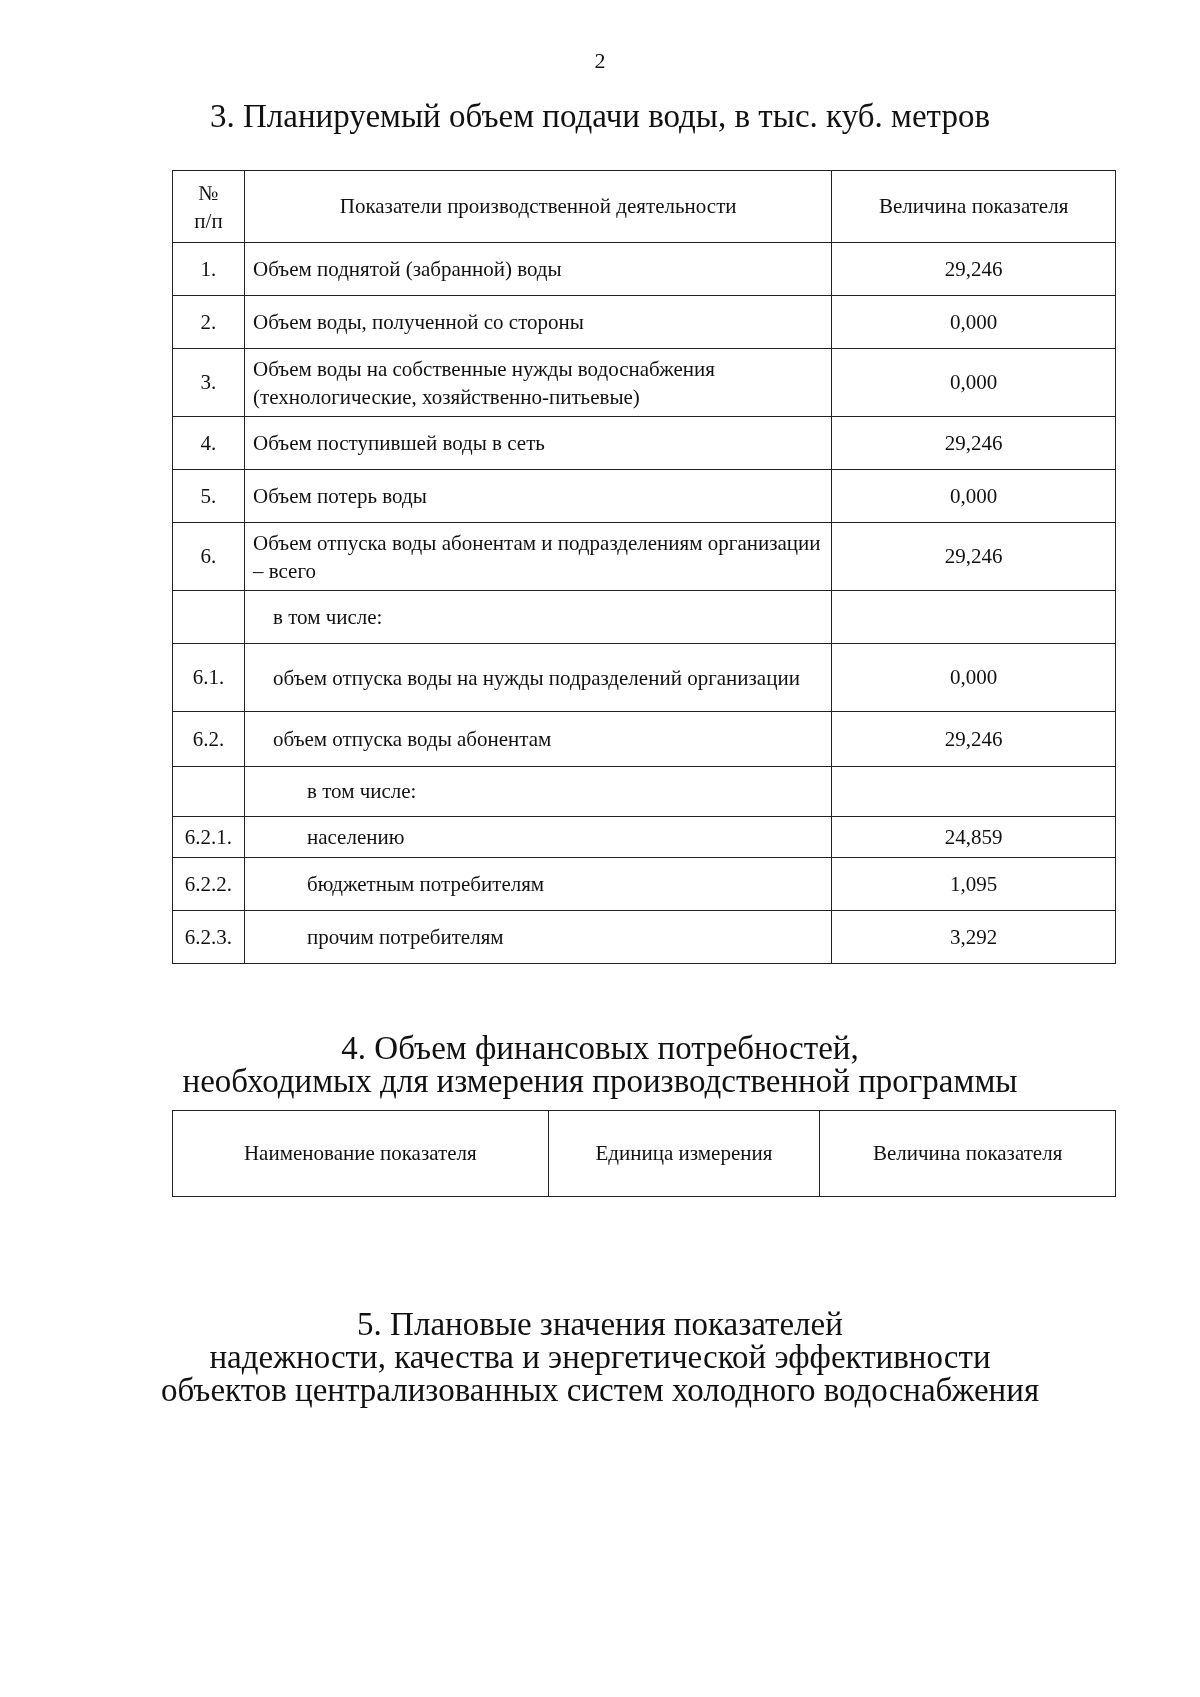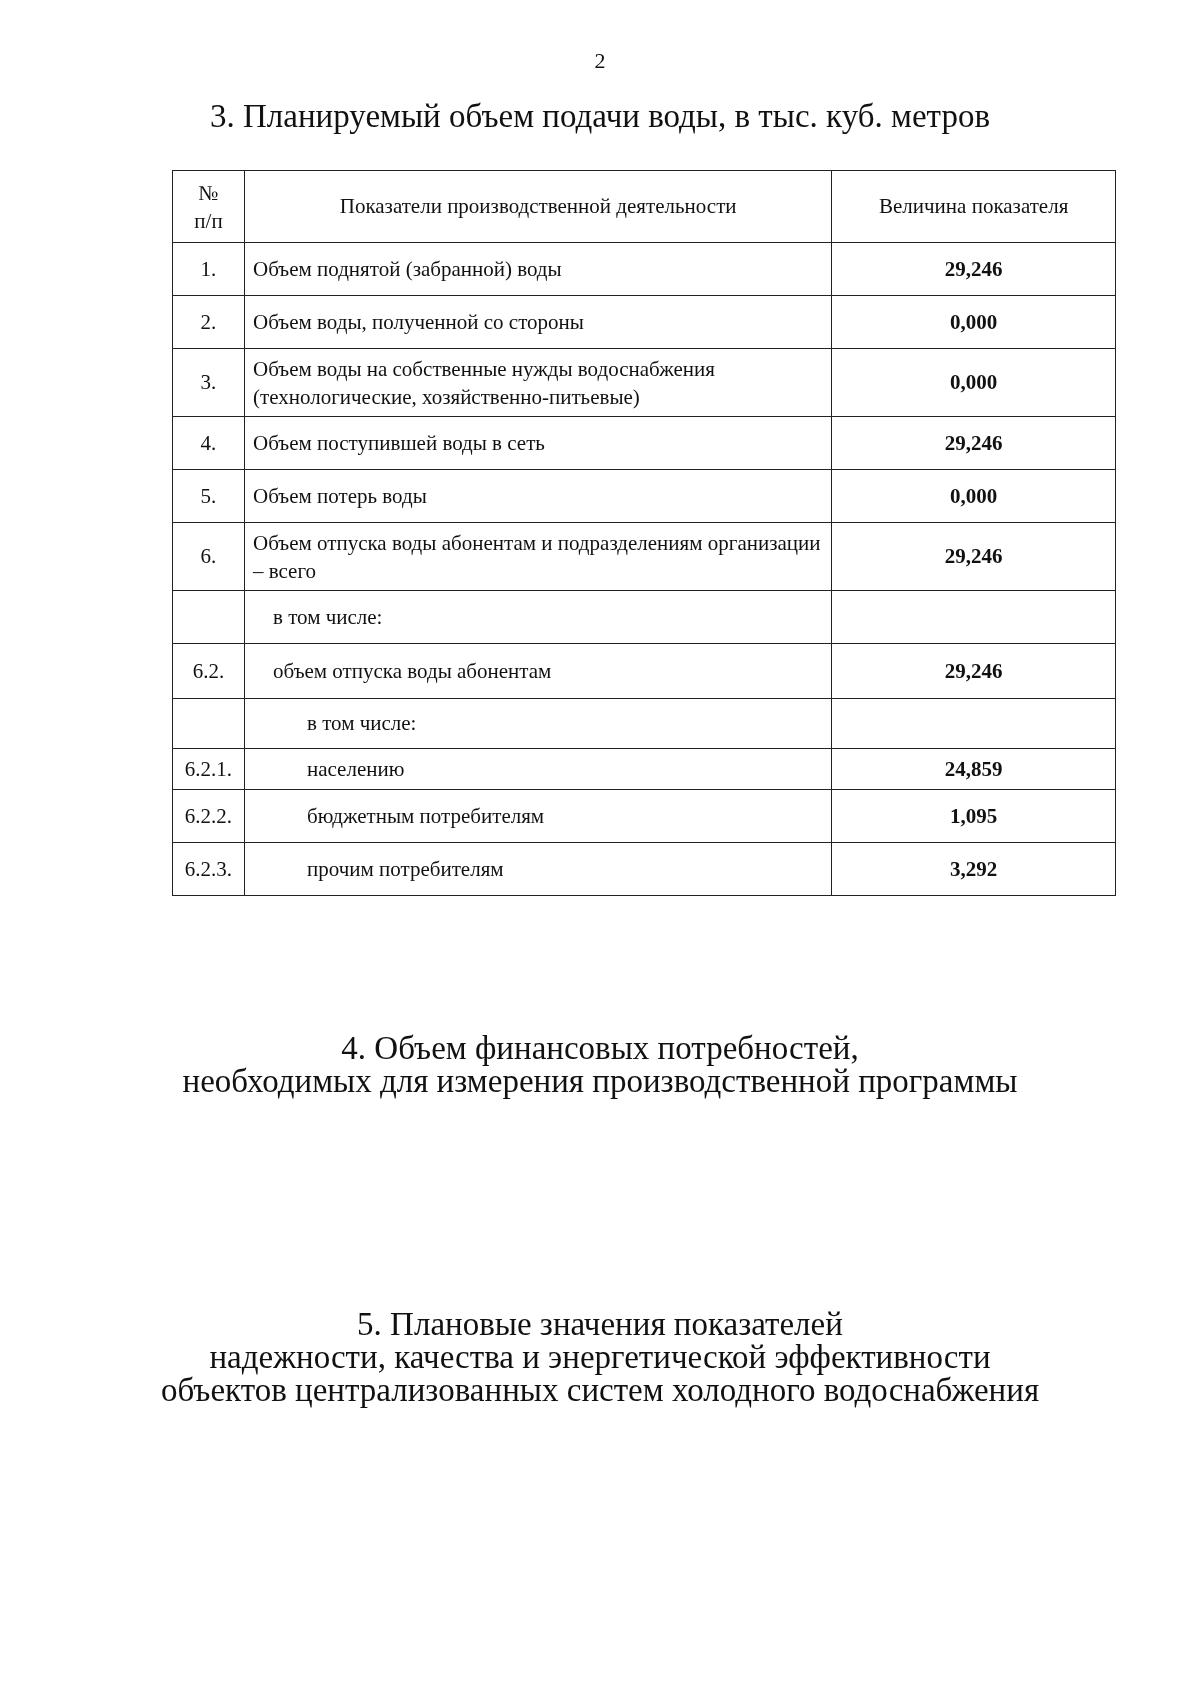--- a/index.html
+++ b/index.html
@@ -4,21 +4,21 @@
 <style>
   html, body { margin:0; padding:0; background:#ffffff; }
   body { width:1200px; height:1697px; position:relative; font-family:"Liberation Serif", serif; color:#111; }
   .page-num { position:absolute; top:48px; left:0; width:1200px; text-align:center; font-size:22px; }
   .heading { position:absolute; left:0; width:1200px; text-align:center; font-size:33px; line-height:33px; }
   table { position:absolute; border-collapse:collapse; font-size:21px; }
   td { border:1.5px solid #222; padding:0 8px; vertical-align:middle; }
   .t1 { left:172px; top:170px; width:944px; }
   .t1 col.c1 { width:72px; } .t1 col.c2 { width:588px; } .t1 col.c3 { width:284px; }
   .center { text-align:center; }
-  .val { text-align:center; vertical-align:middle;font-weight:bold; }
+  .val { text-align:center; vertical-align:middle; }
   .i1 { padding-left:28px; } .i2 { padding-left:62px; }
   .t2 { left:172px; top:1110px; width:944px; }
   .t2 col.c1 { width:376px; } .t2 col.c2 { width:272px; } .t2 col.c3 { width:296px; }
   .lh { line-height:28px; }
 </style>
 </head>
 <body>
 
 <div class="page-num">2</div>
 
@@ -65,20 +65,25 @@
   <tr style="height:68px;">
     <td class="center">6.</td>
     <td class="lh">Объем отпуска воды абонентам и подразделениям организации – всего</td>
     <td class="val">29,246</td>
   </tr>
   <tr style="height:53px;">
     <td class="center"></td>
     <td class="i1">в том числе:</td>
     <td class="val"></td>
   </tr>
+  <tr style="height:68px;">
+    <td class="center">6.1.</td>
+    <td class="i1 lh">объем отпуска воды на нужды подразделений организации</td>
+    <td class="val">0,000</td>
+  </tr>
   <tr style="height:55px;">
     <td class="center">6.2.</td>
     <td class="i1">объем отпуска воды абонентам</td>
     <td class="val">29,246</td>
   </tr>
   <tr style="height:50px;">
     <td class="center"></td>
     <td class="i2">в том числе:</td>
     <td class="val"></td>
   </tr>
@@ -105,20 +110,25 @@
   <div>необходимых для измерения производственной программы</div>
 </div>
 
 <table class="t2">
   <colgroup>
       <col class="c1">
       <col class="c2">
       <col class="c3">
     </colgroup>
   <tbody>
+      <tr style="height:86px;">
+    <td class="center">Наименование показателя</td>
+    <td class="center">Единица измерения</td>
+    <td class="center">Величина показателя</td>
+  </tr>
 </tbody>
   </table>
 
 <div class="heading" style="top:1308px;">
   <div>5. Плановые значения показателей</div>
   <div>надежности, качества и энергетической эффективности</div>
   <div>объектов централизованных систем холодного водоснабжения</div>
 </div>
 
 </body></html>

